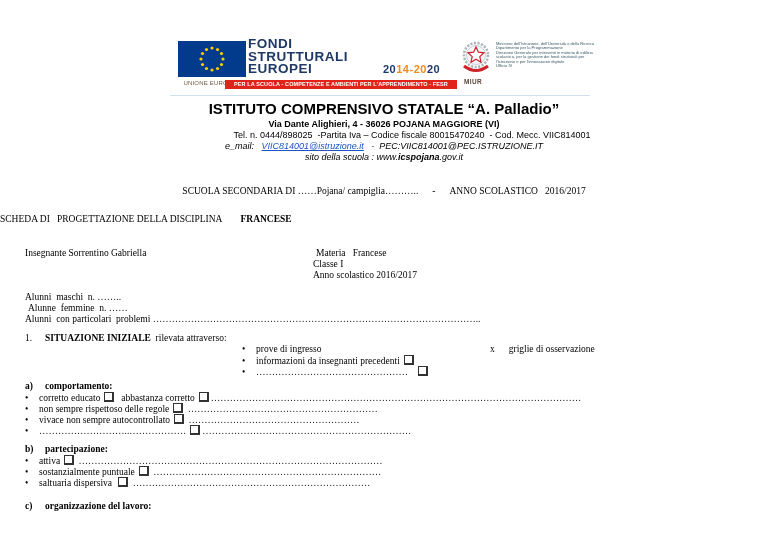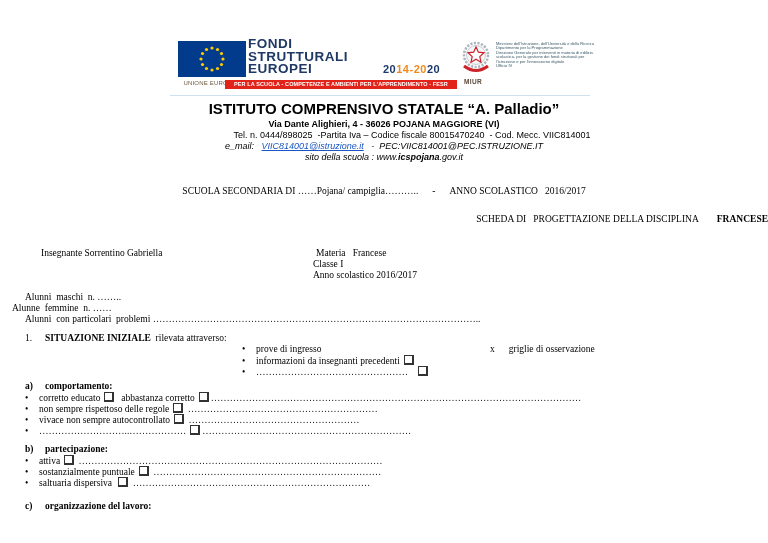--- a/index.html
+++ b/index.html
@@ -37,21 +37,21 @@
   #school-address{left:0;top:119px;width:768px;text-align:center;font-weight:bold;font-size:9px;}
   #school-contacts{left:0;top:130px;width:768px;text-align:center;font-size:9px;padding-left:28px;}
   #school-email{left:0;top:141px;width:768px;text-align:center;font-size:9px;font-style:italic;}
   #school-email a{color:#1b56c4;}
   #school-site{left:0;top:152px;width:768px;text-align:center;font-size:9px;font-style:italic;}
 
   
   .s95{font-size:9.5px;}
   #line-scuola{left:0;top:186px;width:768px;text-align:center;}
   #line-scuola .sep{margin:0 14px;}
-  #line-scheda{left:0;top:214px;width:768px;text-align:right;}
+  #line-scheda{left:0;top:214px;width:768px;text-align:left;}
   #line-scheda .subject{font-weight:bold;margin-left:18px;}
 
   .b{font-weight:bold;}
   .cb{display:inline-block;width:7px;height:7px;border:1px solid #333;
       border-right-width:2px;border-bottom-width:2px;background:#fff;
       vertical-align:-1px;margin:0 2px 0 4px;}
   .bullet{display:inline-block;width:14px;}
   .num{display:inline-block;width:20px;}
   .ab{display:inline-block;width:20px;}
 </style>
@@ -110,27 +110,27 @@
   <div class="abs sans" id="school-name" data-bind="school.name">ISTITUTO COMPRENSIVO STATALE “A. Palladio”</div>
   <div class="abs sans" id="school-address" data-bind="school.address">Via Dante Alighieri, 4 - 36026 POJANA MAGGIORE (VI)</div>
   <div class="abs sans" id="school-contacts" data-bind="school.contacts">Tel. n. 0444/898025  -Partita Iva – Codice fiscale 80015470240  - Cod. Mecc. VIIC814001</div>
   <div class="abs sans" id="school-email"><span data-bind="school.email_label">e_mail:   </span><a href="#" data-bind="school.email_link">VIIC814001@istruzione.it</a><span data-bind="school.pec">   -  PEC:VIIC814001@PEC.ISTRUZIONE.IT</span></div>
   <div class="abs sans" id="school-site"><span data-bind="school.site_prefix">sito della scuola : www.</span><span class="b" data-bind="school.site_bold">icspojana</span><span data-bind="school.site_suffix">.gov.it</span></div>
 
   <div class="abs s95" id="line-scuola"><span data-bind="doc.scuola_line">SCUOLA SECONDARIA DI ……Pojana/ campiglia………..</span><span class="sep" data-bind="doc.scuola_sep">-</span><span data-bind="doc.anno_line">ANNO SCOLASTICO   2016/2017</span></div>
 
   <div class="abs s95" id="line-scheda"><span data-bind="doc.scheda_title">SCHEDA DI   PROGETTAZIONE DELLA DISCIPLINA</span><span class="subject" data-bind="doc.scheda_subject">FRANCESE</span></div>
 
-  <div class="abs s95" style="left:25px;top:248px;margin-left:16px;" data-bind="info.teacher">Insegnante Sorrentino Gabriella</div>
+  <div class="abs s95" style="left:25px;top:248px;" data-bind="info.teacher">Insegnante Sorrentino Gabriella</div>
   <div class="abs s95" style="left:316px;top:248px;" data-bind="info.subject">Materia   Francese</div>
   <div class="abs s95" style="left:313px;top:259px;" data-bind="info.class">Classe I</div>
   <div class="abs s95" style="left:313px;top:270px;" data-bind="info.year">Anno scolastico 2016/2017</div>
 
   <div class="abs s95" style="left:25px;top:292px;" data-bind="students.males">Alunni  maschi  n. ……..</div>
-  <div class="abs s95" style="left:12px;top:303px;text-align:right;" data-bind="students.females">Alunne  femmine  n. ……</div>
+  <div class="abs s95" style="left:28px;top:303px;text-align:right;" data-bind="students.females">Alunne  femmine  n. ……</div>
   <div class="abs s95" style="left:25px;top:314px;" data-bind="students.problems">Alunni  con particolari  problemi …………………………………………………………………………………………..</div>
 
   <div class="abs s95" style="left:25px;top:333px;"><span class="num" data-bind="section1.number">1.</span><span class="b" data-bind="section1.title">SITUAZIONE INIZIALE</span><span data-bind="section1.rest">  rilevata attraverso:</span></div>
 
   <div class="abs s95" style="left:242px;top:344px;"><span class="bullet" data-bind="section1.bullet_glyph">•</span><span data-bind="section1.b1_label">prove di ingresso</span></div>
   <div class="abs s95" style="left:490px;top:344px;"><span data-bind="section1.b1_mark">x</span><span style="display:inline-block;width:14px;"></span><span data-bind="section1.b1_right">griglie di osservazione</span></div>
 
   <div class="abs s95" style="left:242px;top:355px;"><span class="bullet" data-bind="section1.bullet_glyph">•</span><span data-bind="section1.b2_label">informazioni da insegnanti precedenti</span><span class="cb"></span></div>
   <div class="abs s95" style="left:242px;top:366px;"><span class="bullet" data-bind="section1.bullet_glyph">•</span><span data-bind="section1.b3_dots">…………………………………………</span><span class="cb" style="margin-left:10px;"></span></div>
 

